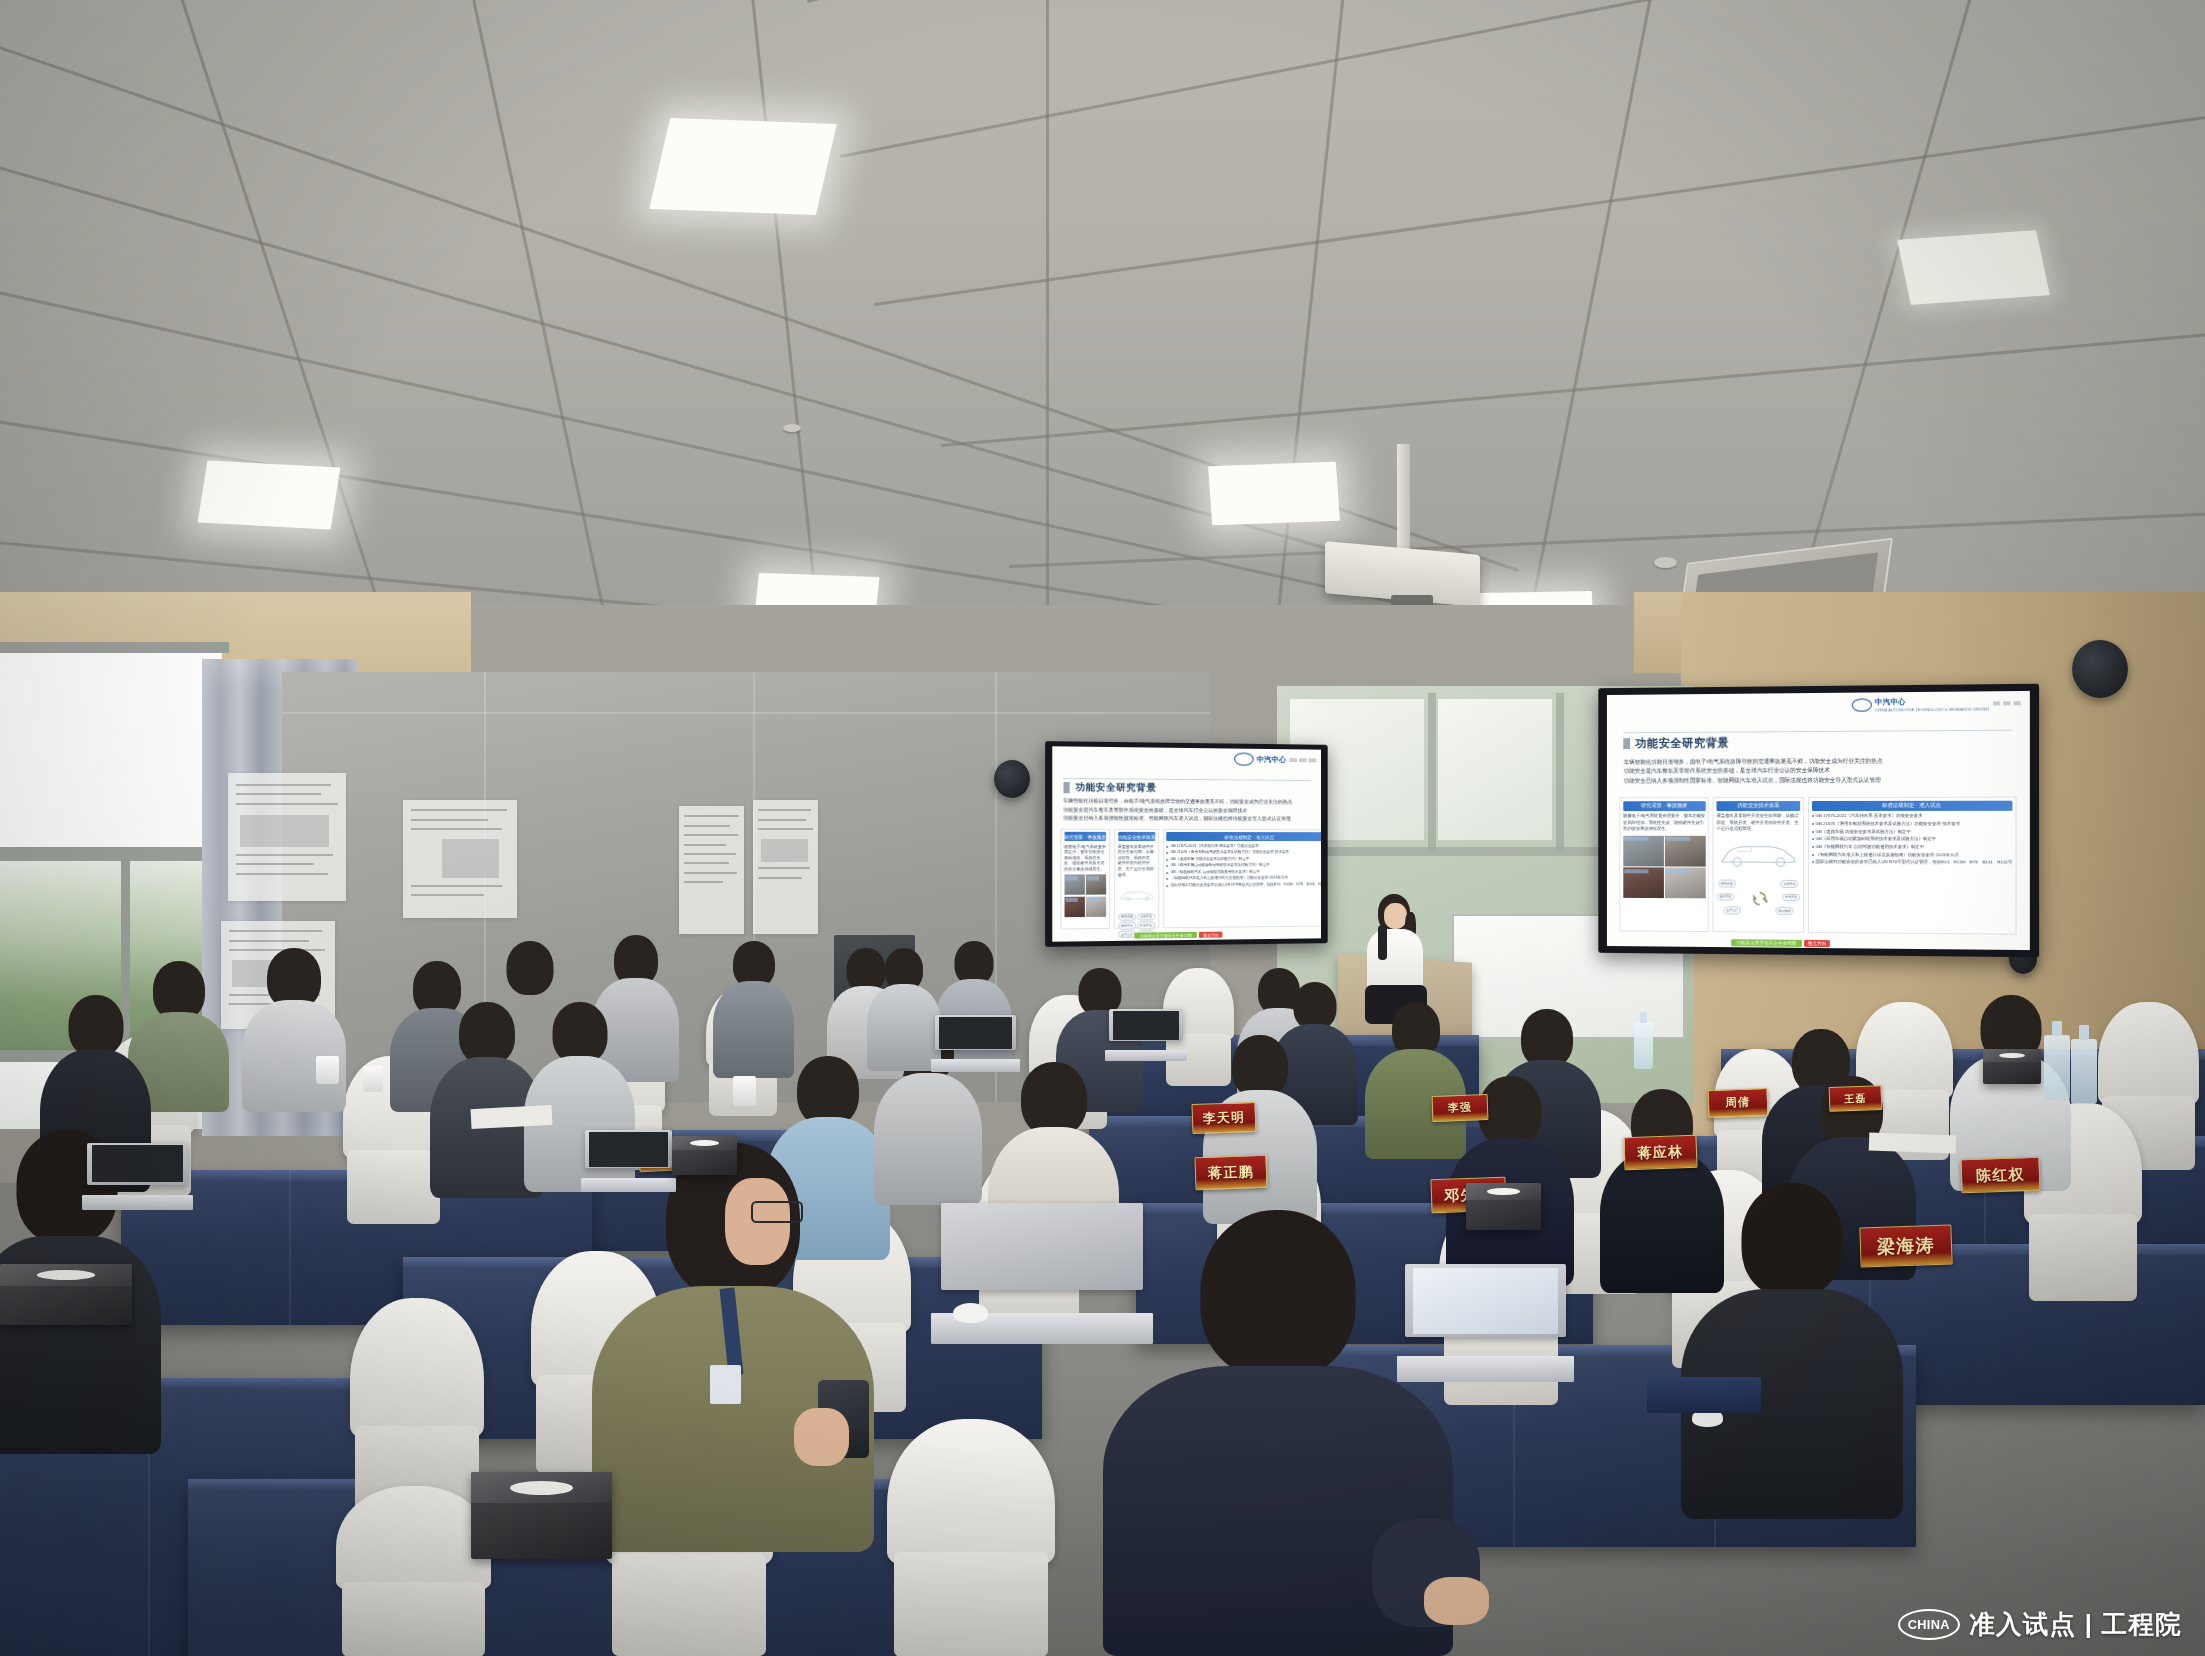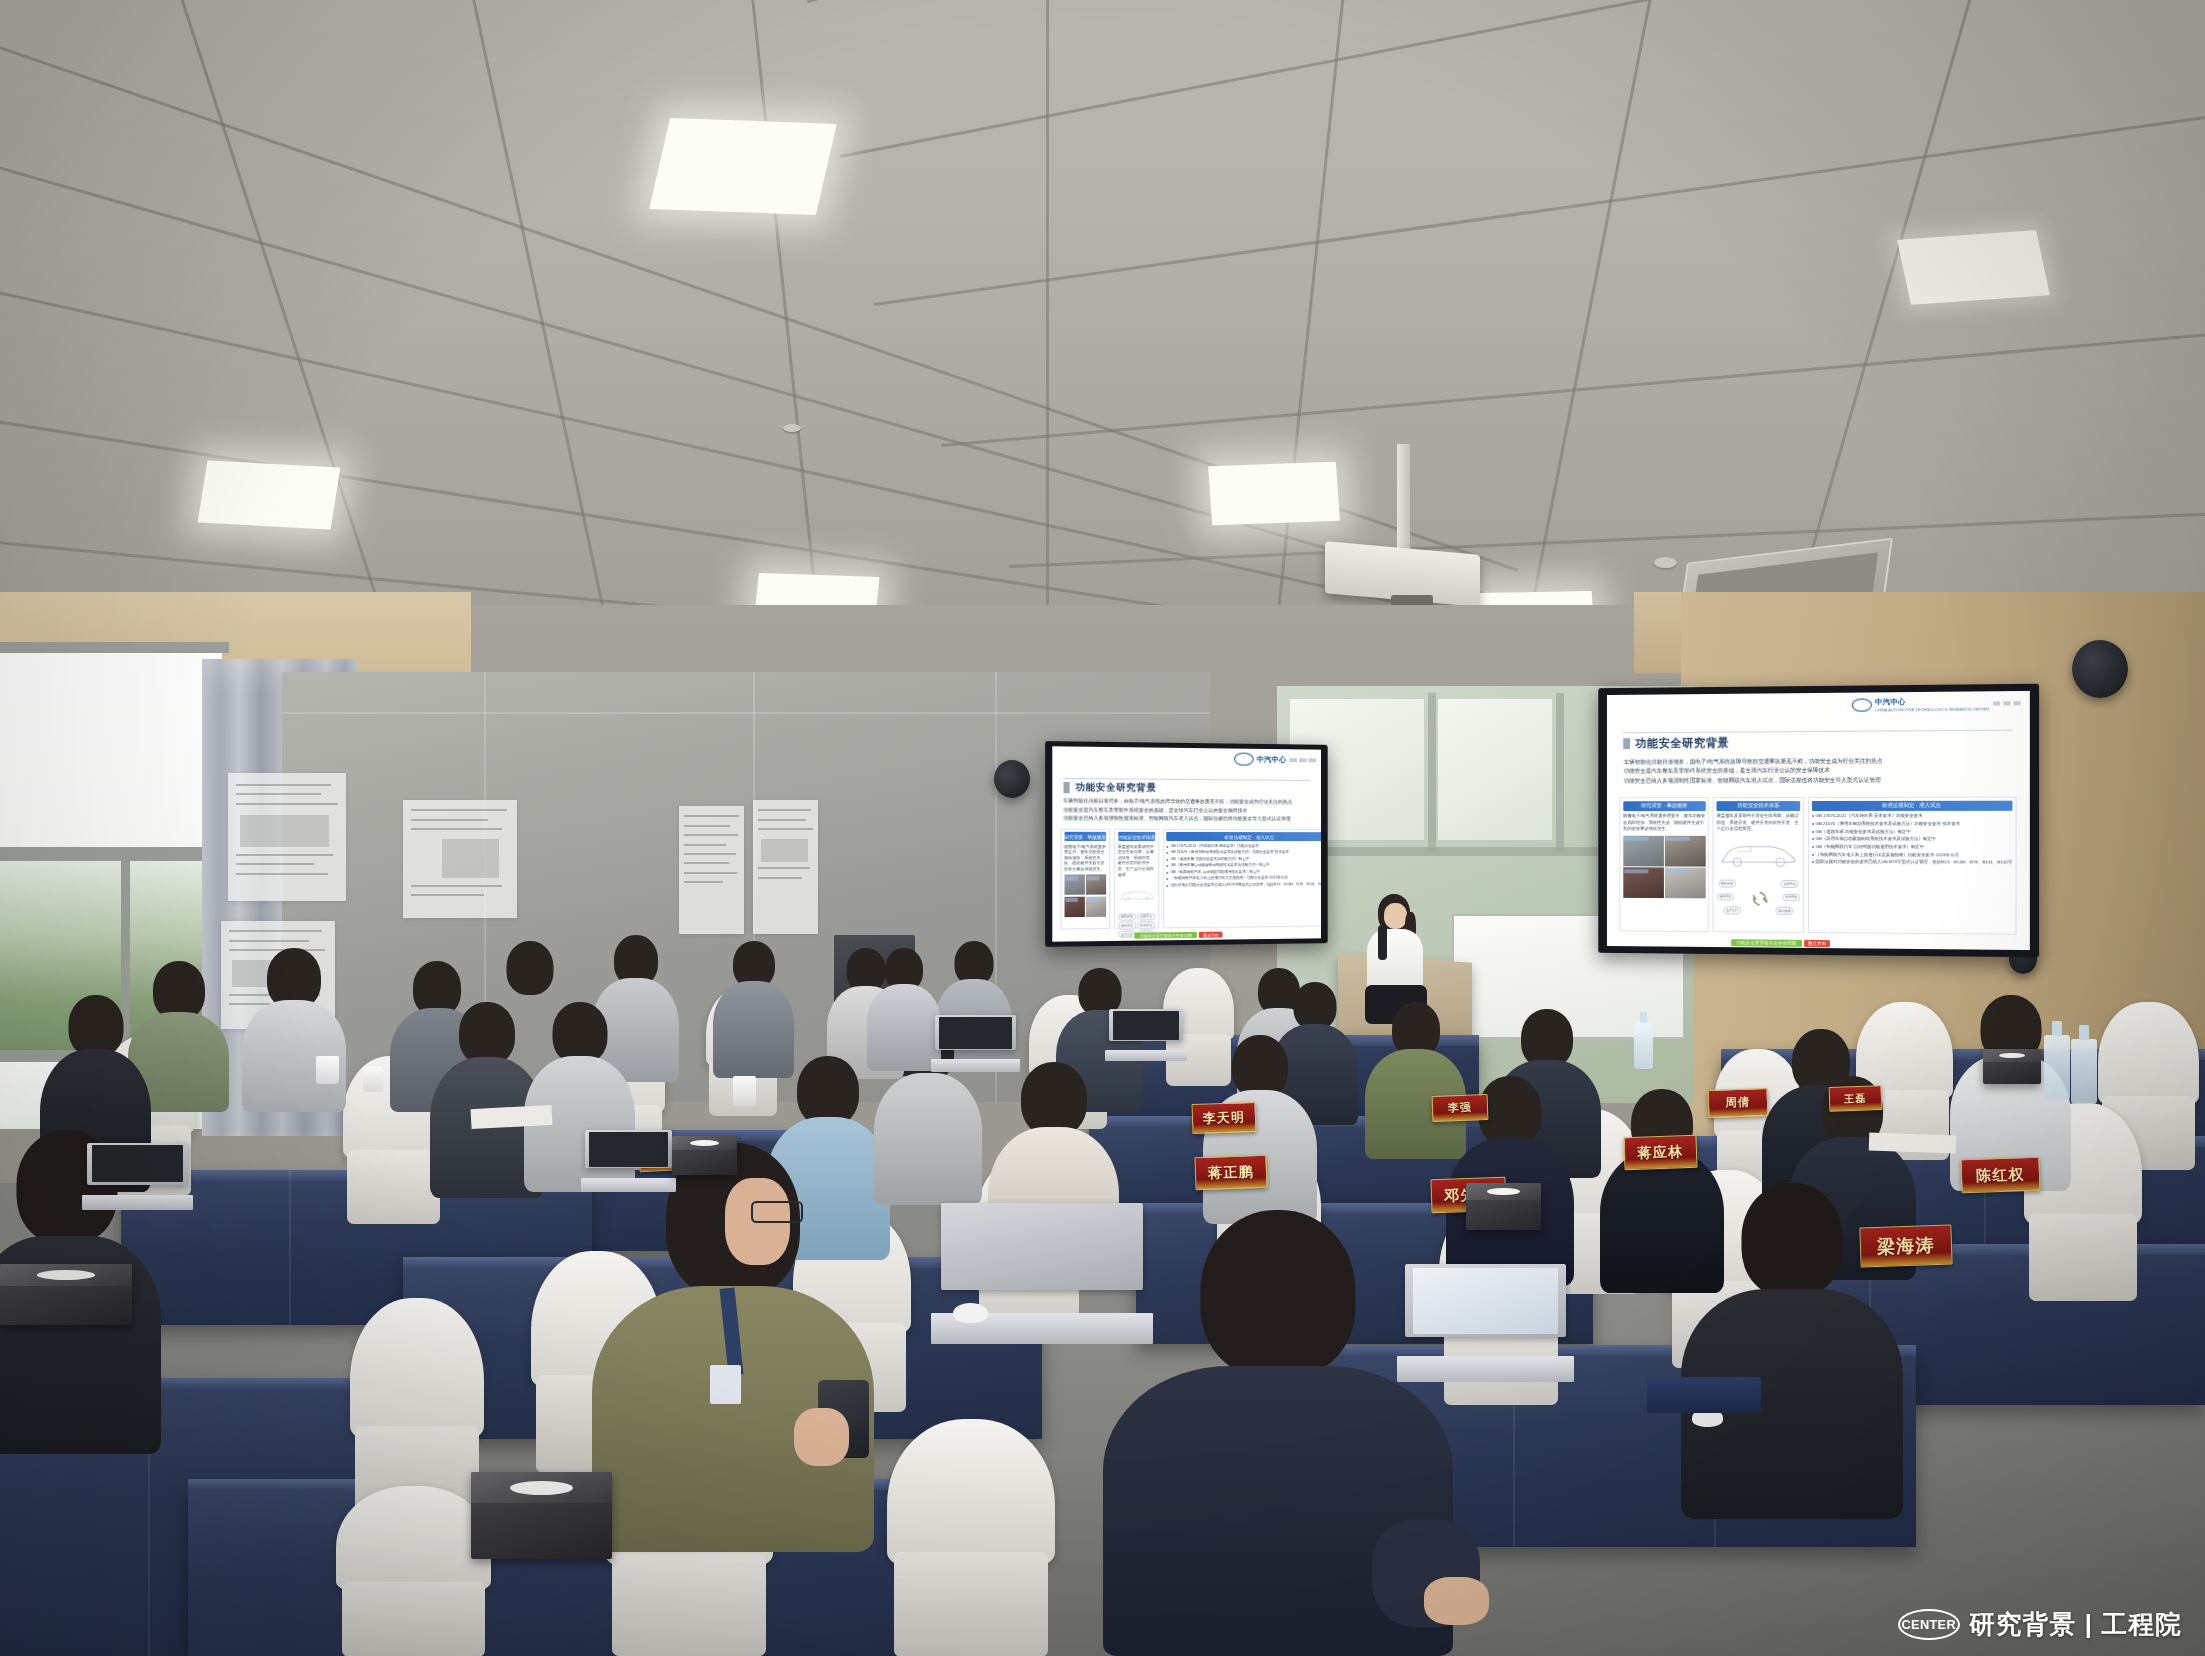--- a/index.html
+++ b/index.html
@@ -901,19 +901,19 @@
     </div>
 
   <div class="abs" style="left:1647px;top:1377px;width:114px;height:36px;background:linear-gradient(180deg,#2c3e66,#1c2a48);border-radius:2.7px;"></div>
   <div class="abs" style="left:471px;top:1107px;width:81px;height:20px;background:#eceae4;transform:rotate(-3deg);"></div>
   <div class="abs" style="left:1869px;top:1134px;width:87px;height:17.5px;background:#eceae4;transform:rotate(2deg);"></div>
 
   <div class="abs vignette"></div>
 
   <div class="abs" id="watermark">
     <div id="wm-oval">
-      <span>CENTER</span>
-    </div>
-    <div id="wm-text">研究背景 | 工程院</div>
+      <span>CHINA</span>
+    </div>
+    <div id="wm-text">准入试点 | 工程院</div>
   </div>
 
 </div>
 
 
 </body></html>

